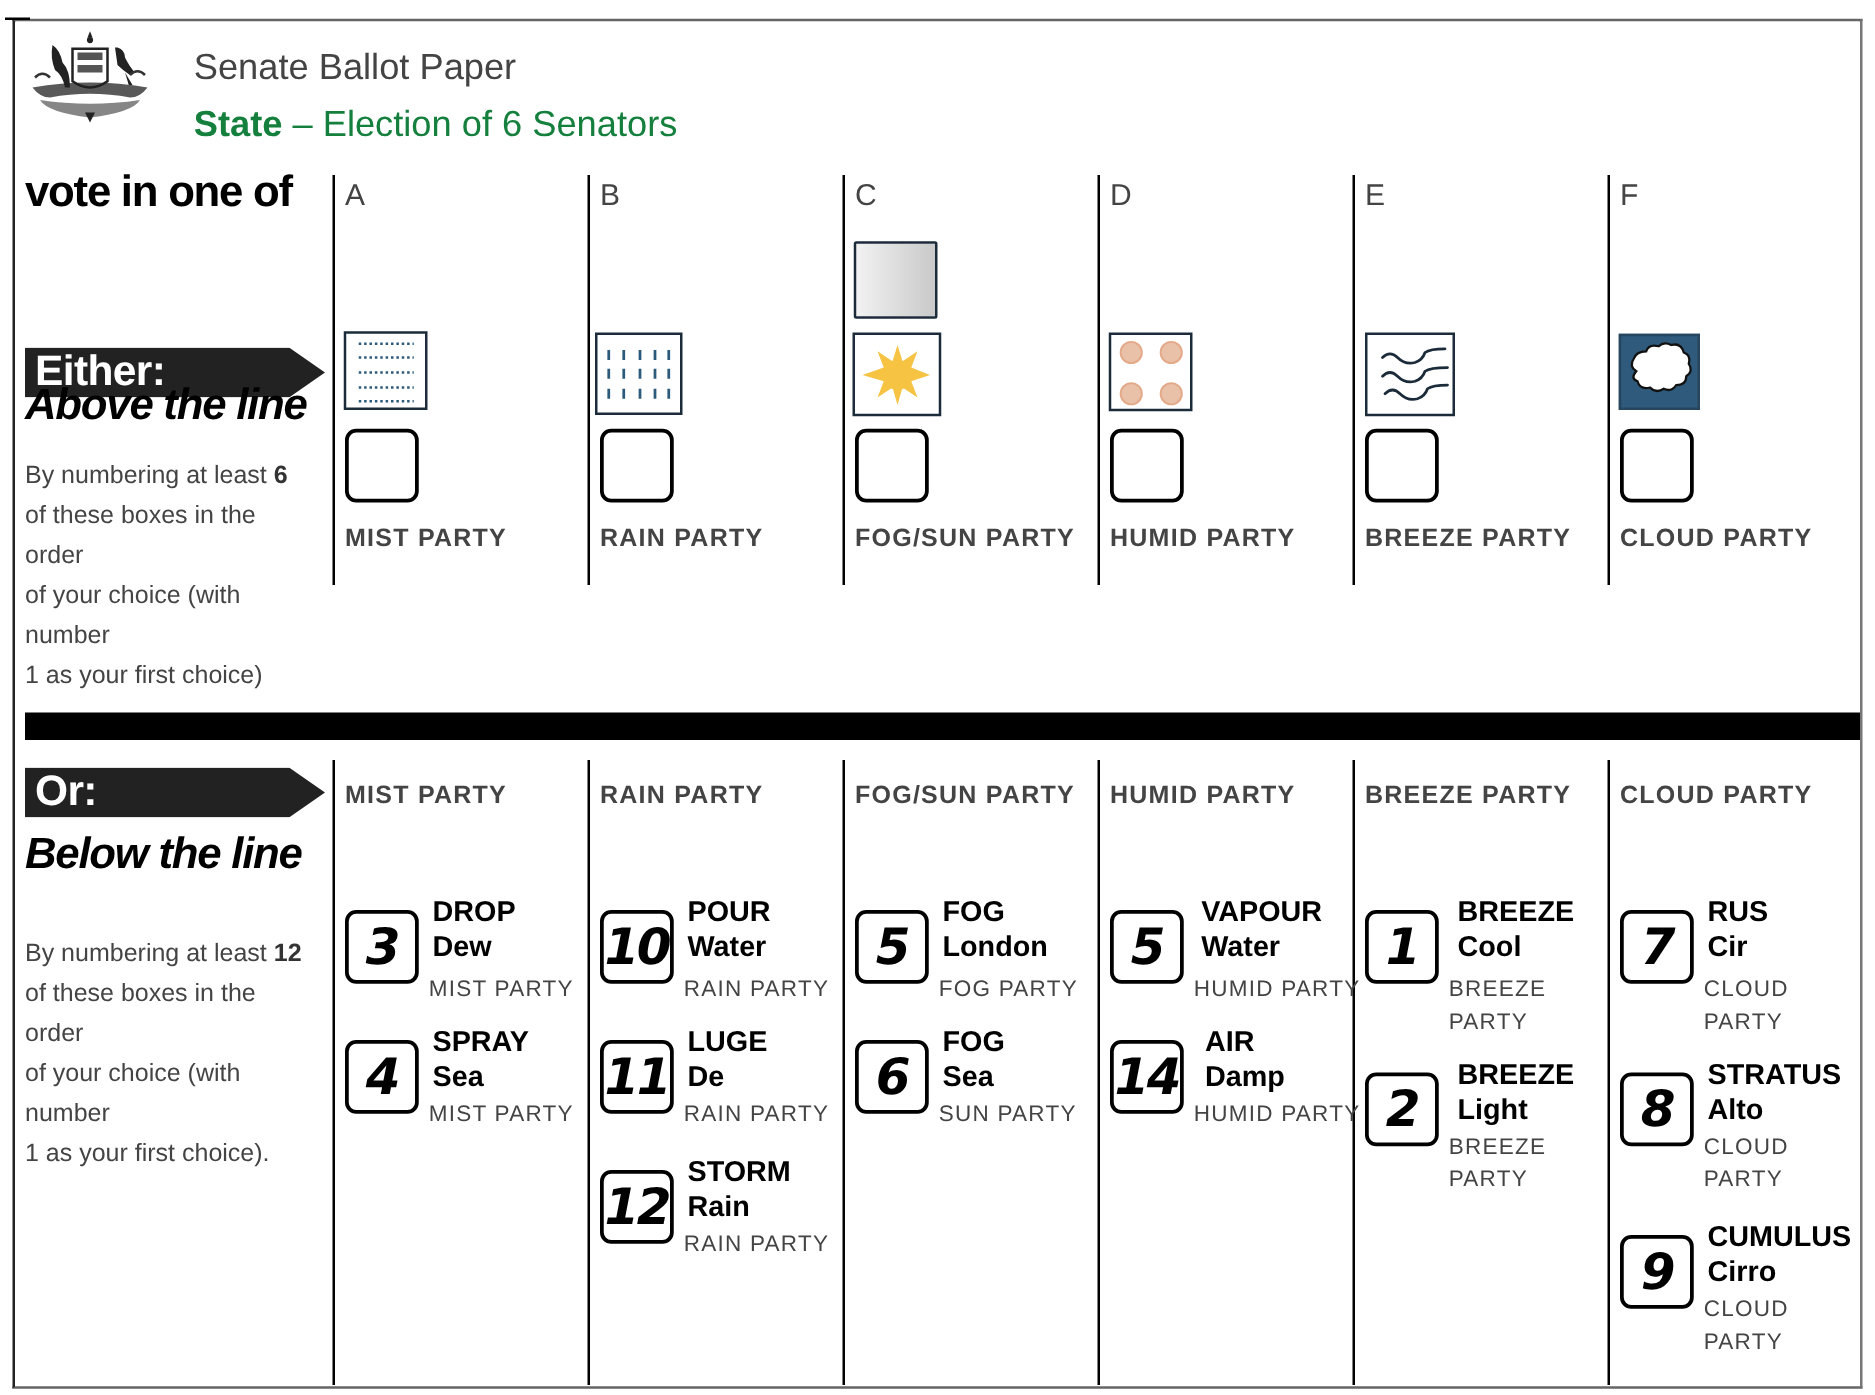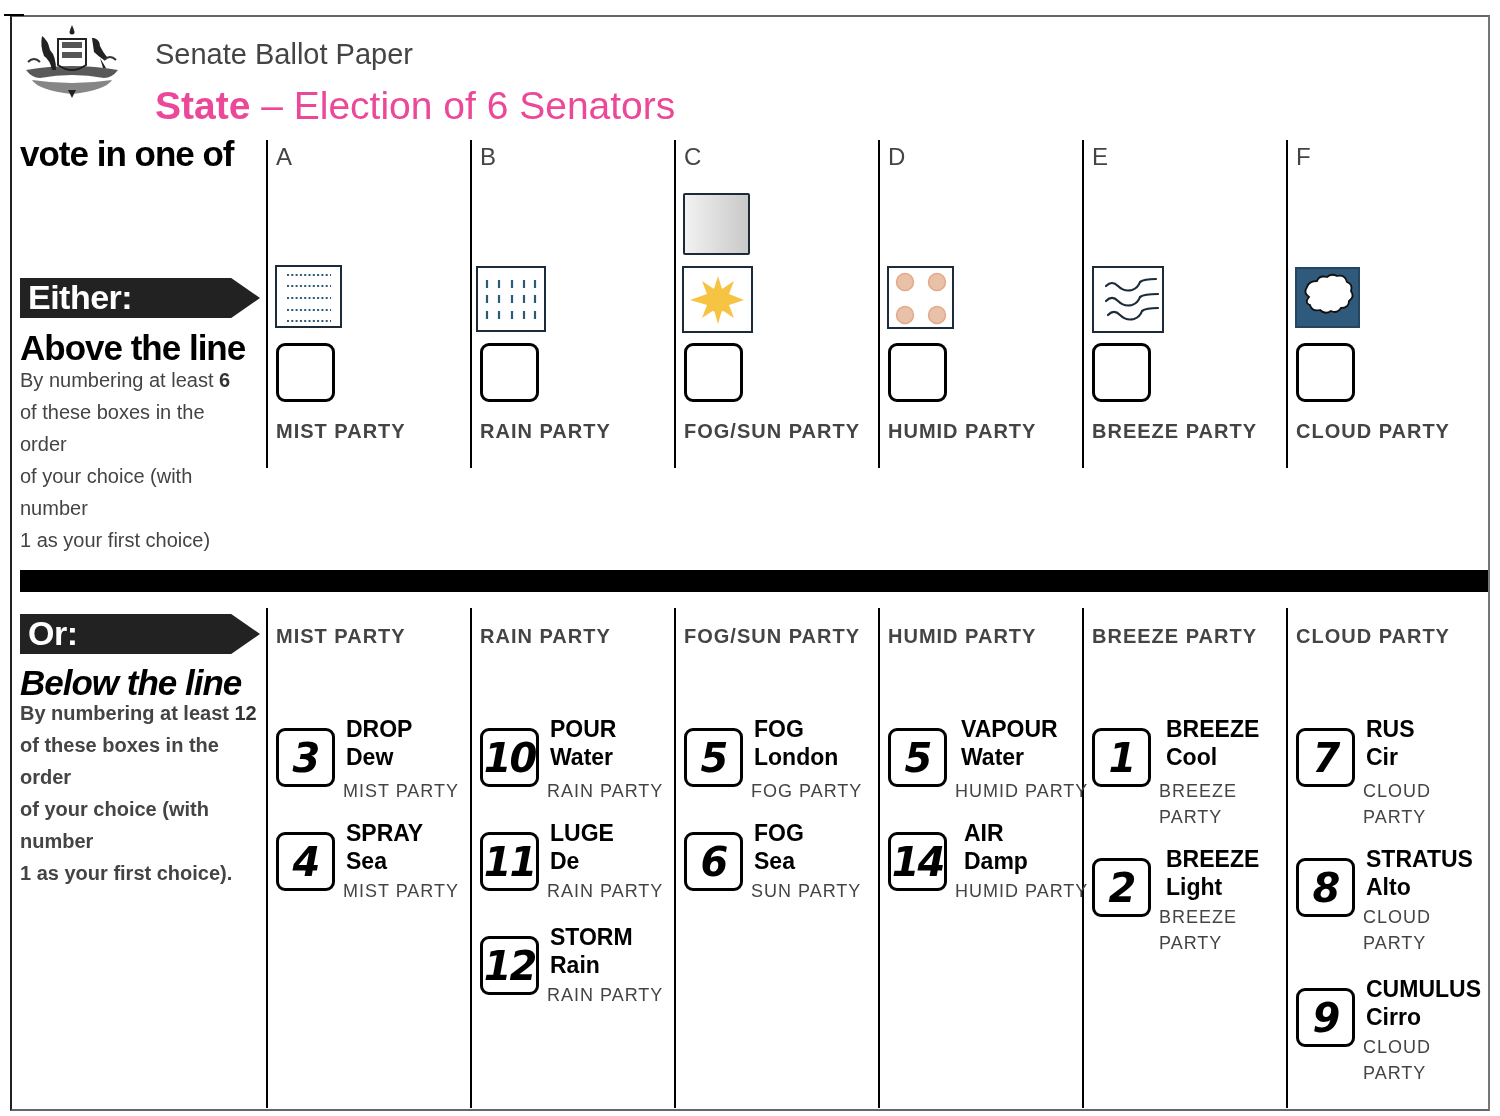--- a/index.html
+++ b/index.html
@@ -5,37 +5,37 @@
   * { box-sizing: border-box; margin: 0; padding: 0; }
   html, body { width: 1500px; height: 1116px; background: #fff; overflow: hidden; }
   body { position: relative; font-family: "Liberation Sans", sans-serif; color: #000; }
 
   .frame { position: absolute; left: 10px; top: 15px; width: 1480px; height: 1096px;
            border-top: 2px solid #666; border-right: 2px solid #777; border-bottom: 2px solid #666; border-left: 2px solid #222; }
   .corner-tl { position: absolute; left: 4px; top: 14px; width: 20px; height: 2px; background: #000; }
 
   .crest { position: absolute; left: 18px; top: 22px; width: 108px; height: 80px; }
   .title1 { position: absolute; left: 155px; top: 38px; font-size: 29px; color: #444; }
-  .title2 { position: absolute; left: 155px; top: 84px; font-size: 39px; color: #ec4899; }
+  .title2 { position: absolute; left: 155px; top: 84px; font-size: 29px; color: #15803d; }
   .title2 b { font-weight: bold; }
 
   
   .lead { position: absolute; left: 20px; top: 132px; font-size: 35px; font-weight: bold; line-height: 44px; letter-spacing: -1px; color: #000; }
   .arrow-tag { position: absolute; left: 20px; height: 40px; width: 240px; background: #222;
                clip-path: polygon(0 0, 88% 0, 100% 50%, 88% 100%, 0 100%); color: #fff;
                font-size: 34px; font-weight: bold; line-height: 38px; padding-left: 8px; letter-spacing: -0.5px; }
   .tag-either { top: 278px; }
   .tag-or { top: 614px; }
   .section-h { position: absolute; left: 20px; font-size: 35px; font-weight: bold; letter-spacing: -1px; color: #000; }
-  .h-atl { top: 328px; }
+  .h-atl { top: 304px; font-style: italic; }
   .h-btl { top: 663px; font-style: italic; }
   .instr { position: absolute; left: 20px; width: 240px; font-size: 20px; line-height: 32px; color: #444; }
   .instr b { color: #333; }
   .instr-atl { top: 364px; }
-  .instr-btl { top: 697px; font-weight: bold; }
+  .instr-btl { top: 747px; }
 
   
   .vline { position: absolute; width: 2px; background: #000; }
   .thick-line { position: absolute; left: 20px; top: 570px; width: 1468px; height: 22px; background: #000; }
 
   
   .col-letter { position: absolute; top: 143px; font-size: 24px; color: #444; }
   .logo { position: absolute; border: 2px solid #1b2b3a; background: #fff; overflow: hidden; }
   .vote-box { position: absolute; width: 59px; height: 59px; border: 3px solid #000; border-radius: 9px; background: #fff; }
   .party-label { position: absolute; top: 420px; font-size: 20px; font-weight: bold; color: #444; letter-spacing: 1px; white-space: nowrap; }

